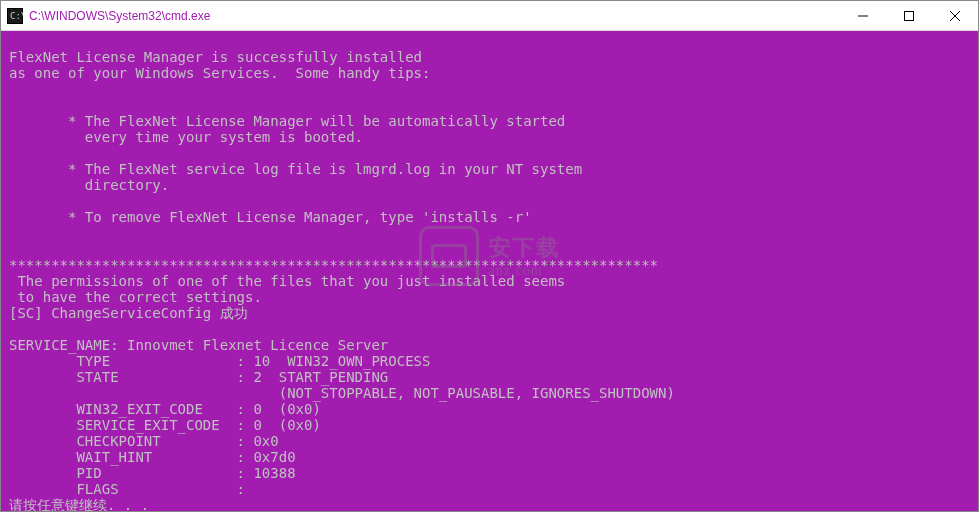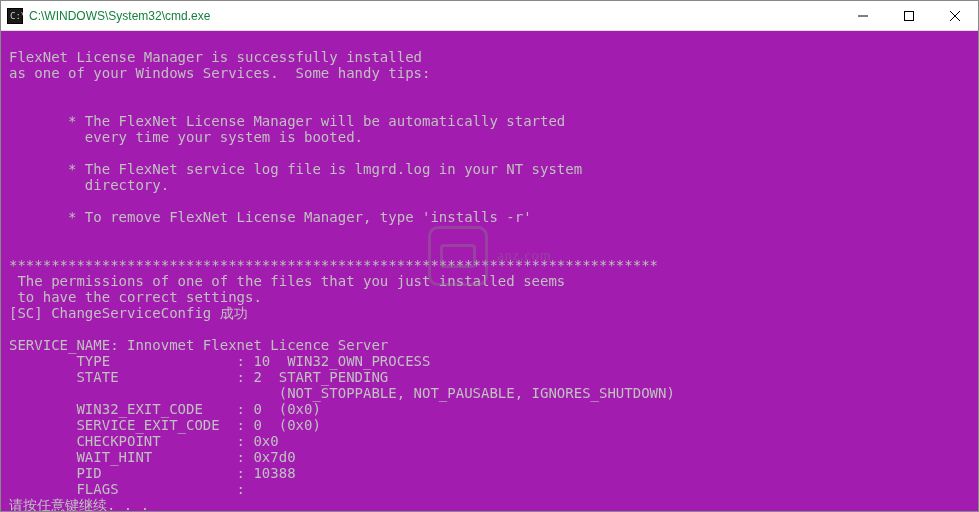--- a/index.html
+++ b/index.html
@@ -32,21 +32,21 @@
   height: 16px;
   margin-left: 6px;
   margin-right: 6px;
   display: inline-flex;
   align-items: center;
   justify-content: center;
 }
 .titlebar-icon svg { display: block; }
 .titlebar-title {
   font-size: 12px;
-  color: #15803d;
+  color: #a21caf;
   flex: 1;
   white-space: nowrap;
 }
 .win-controls {
   display: flex;
   height: 100%;
 }
 .win-btn {
   width: 46px;
   height: 100%;
@@ -163,15 +163,16 @@
         PID                : 10388
         FLAGS              :
 请按任意键继续. . .</div>
 </div>
 
 <div class="watermark">
   <div class="wm-icon">
     <div class="wm-icon-inner"></div>
   </div>
   <div class="wm-text">
+    <div class="wm-cn">安下载</div>
     <div class="wm-en">anz.com</div>
   </div>
 </div>
 
 </body></html>

